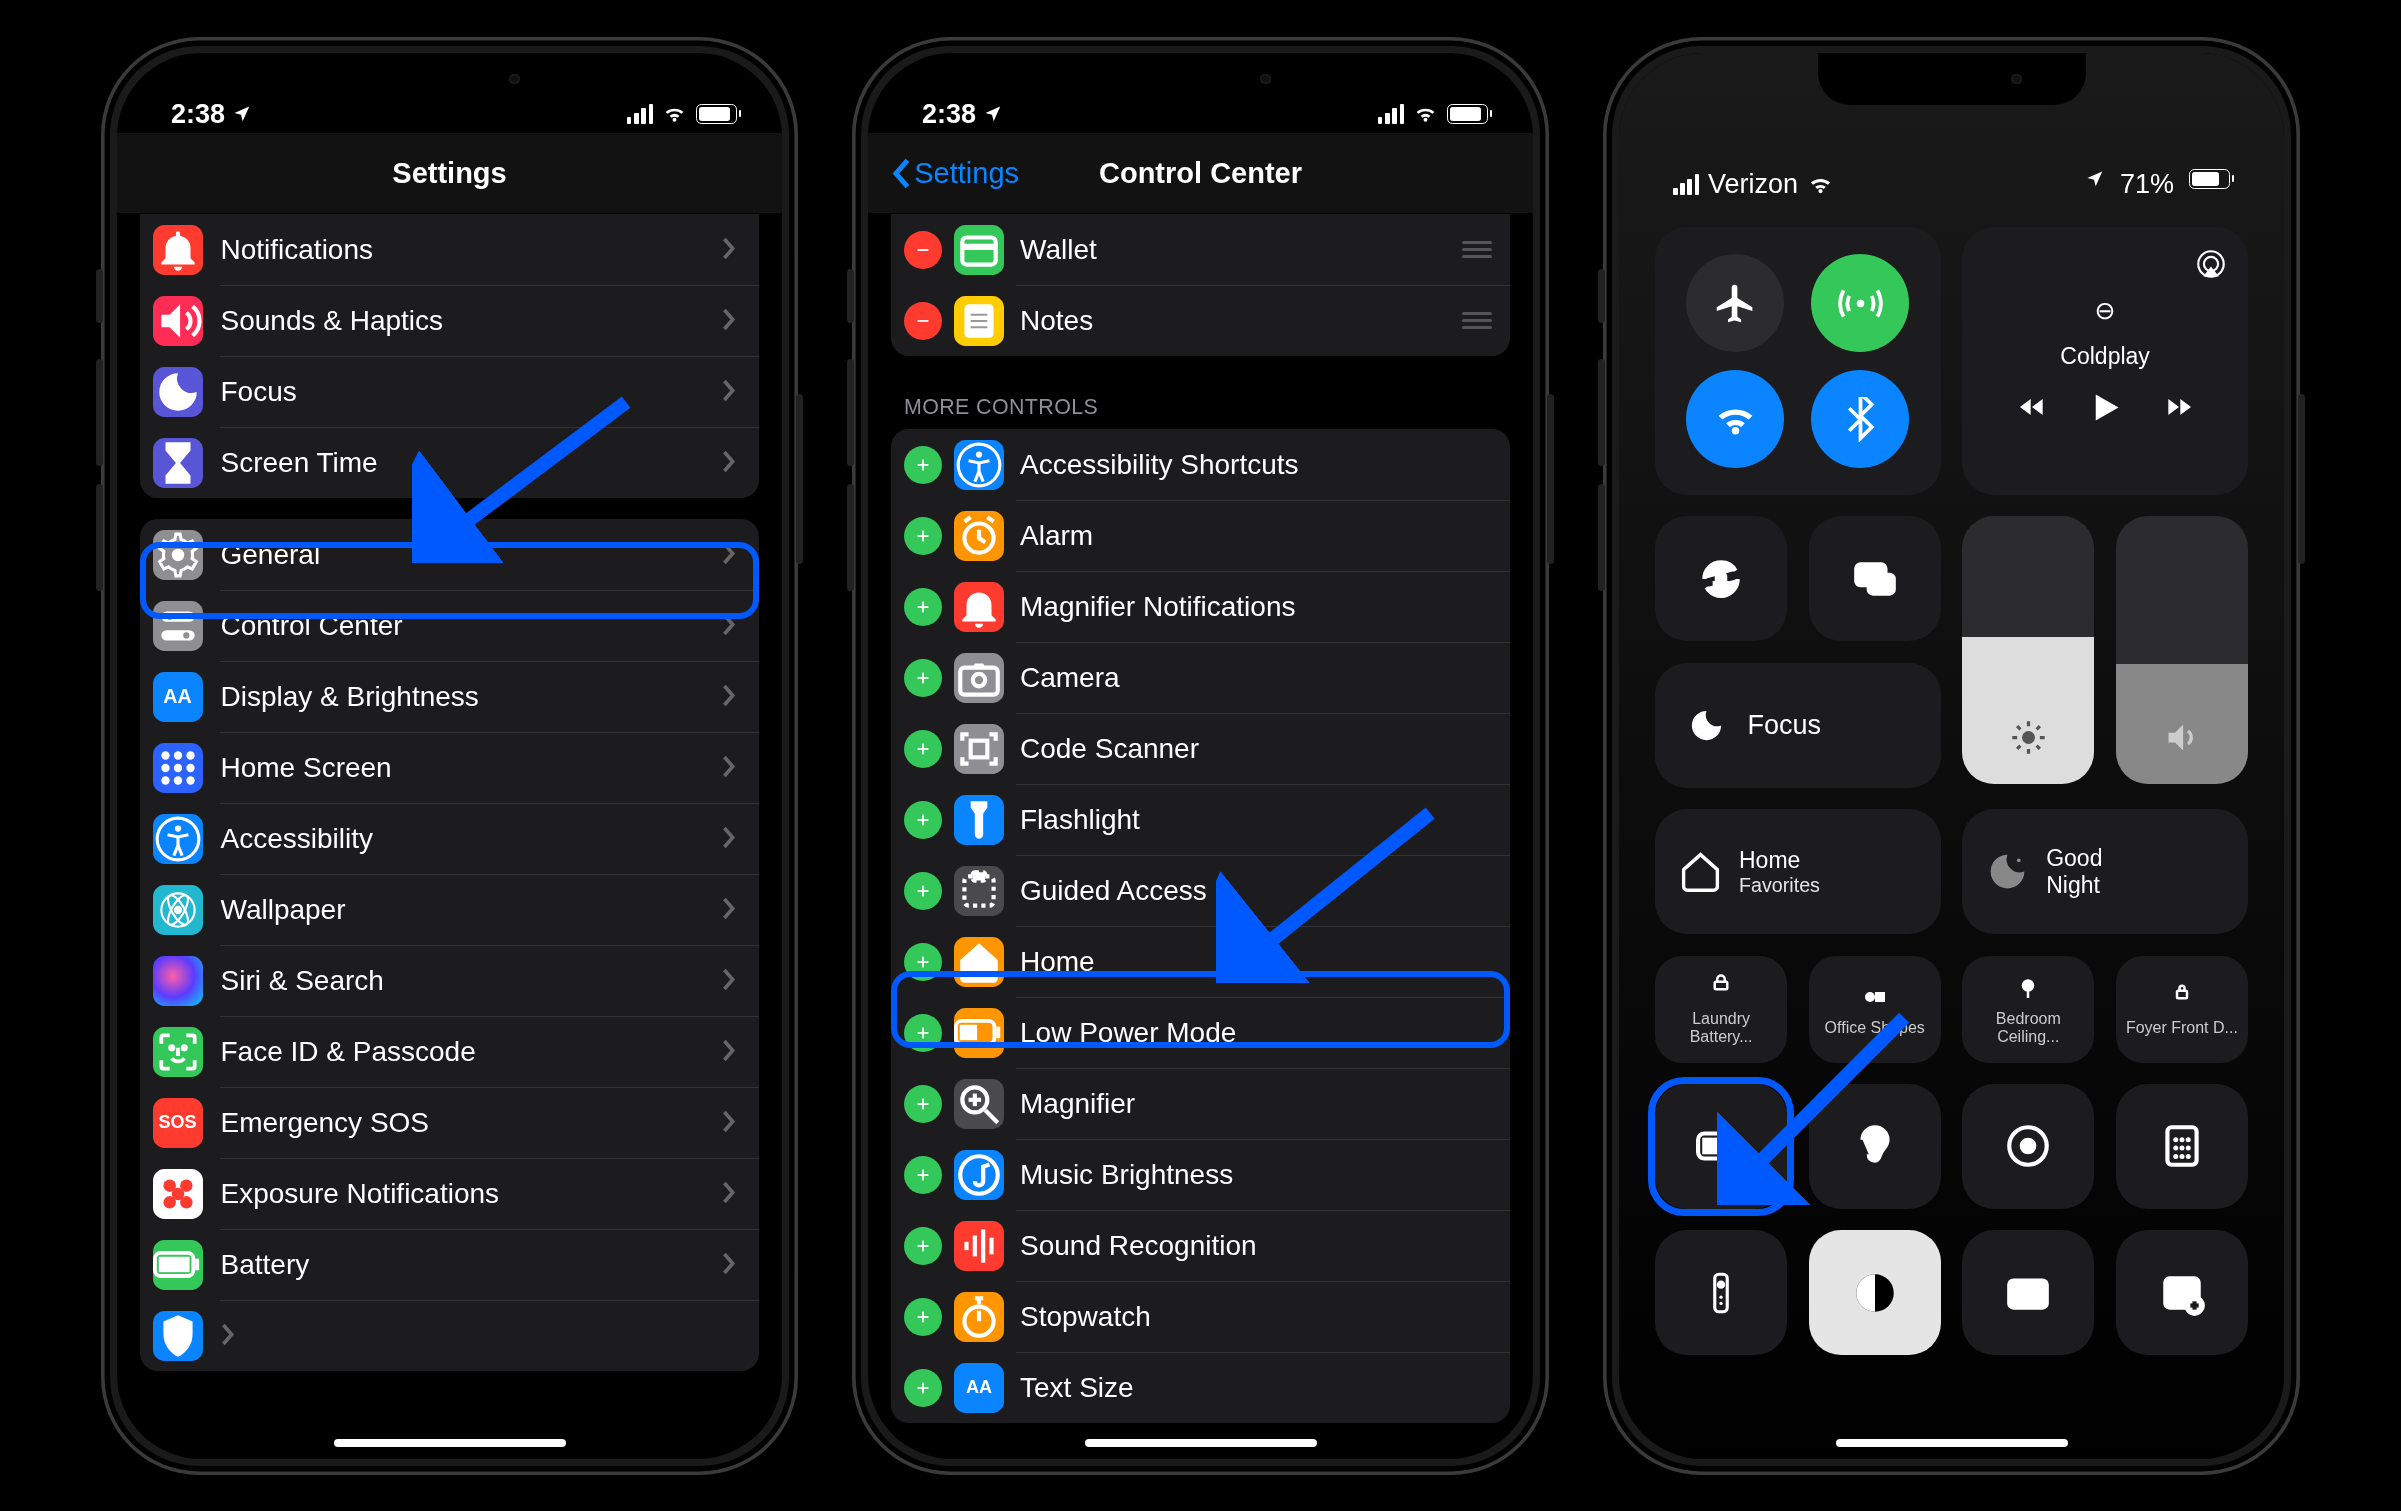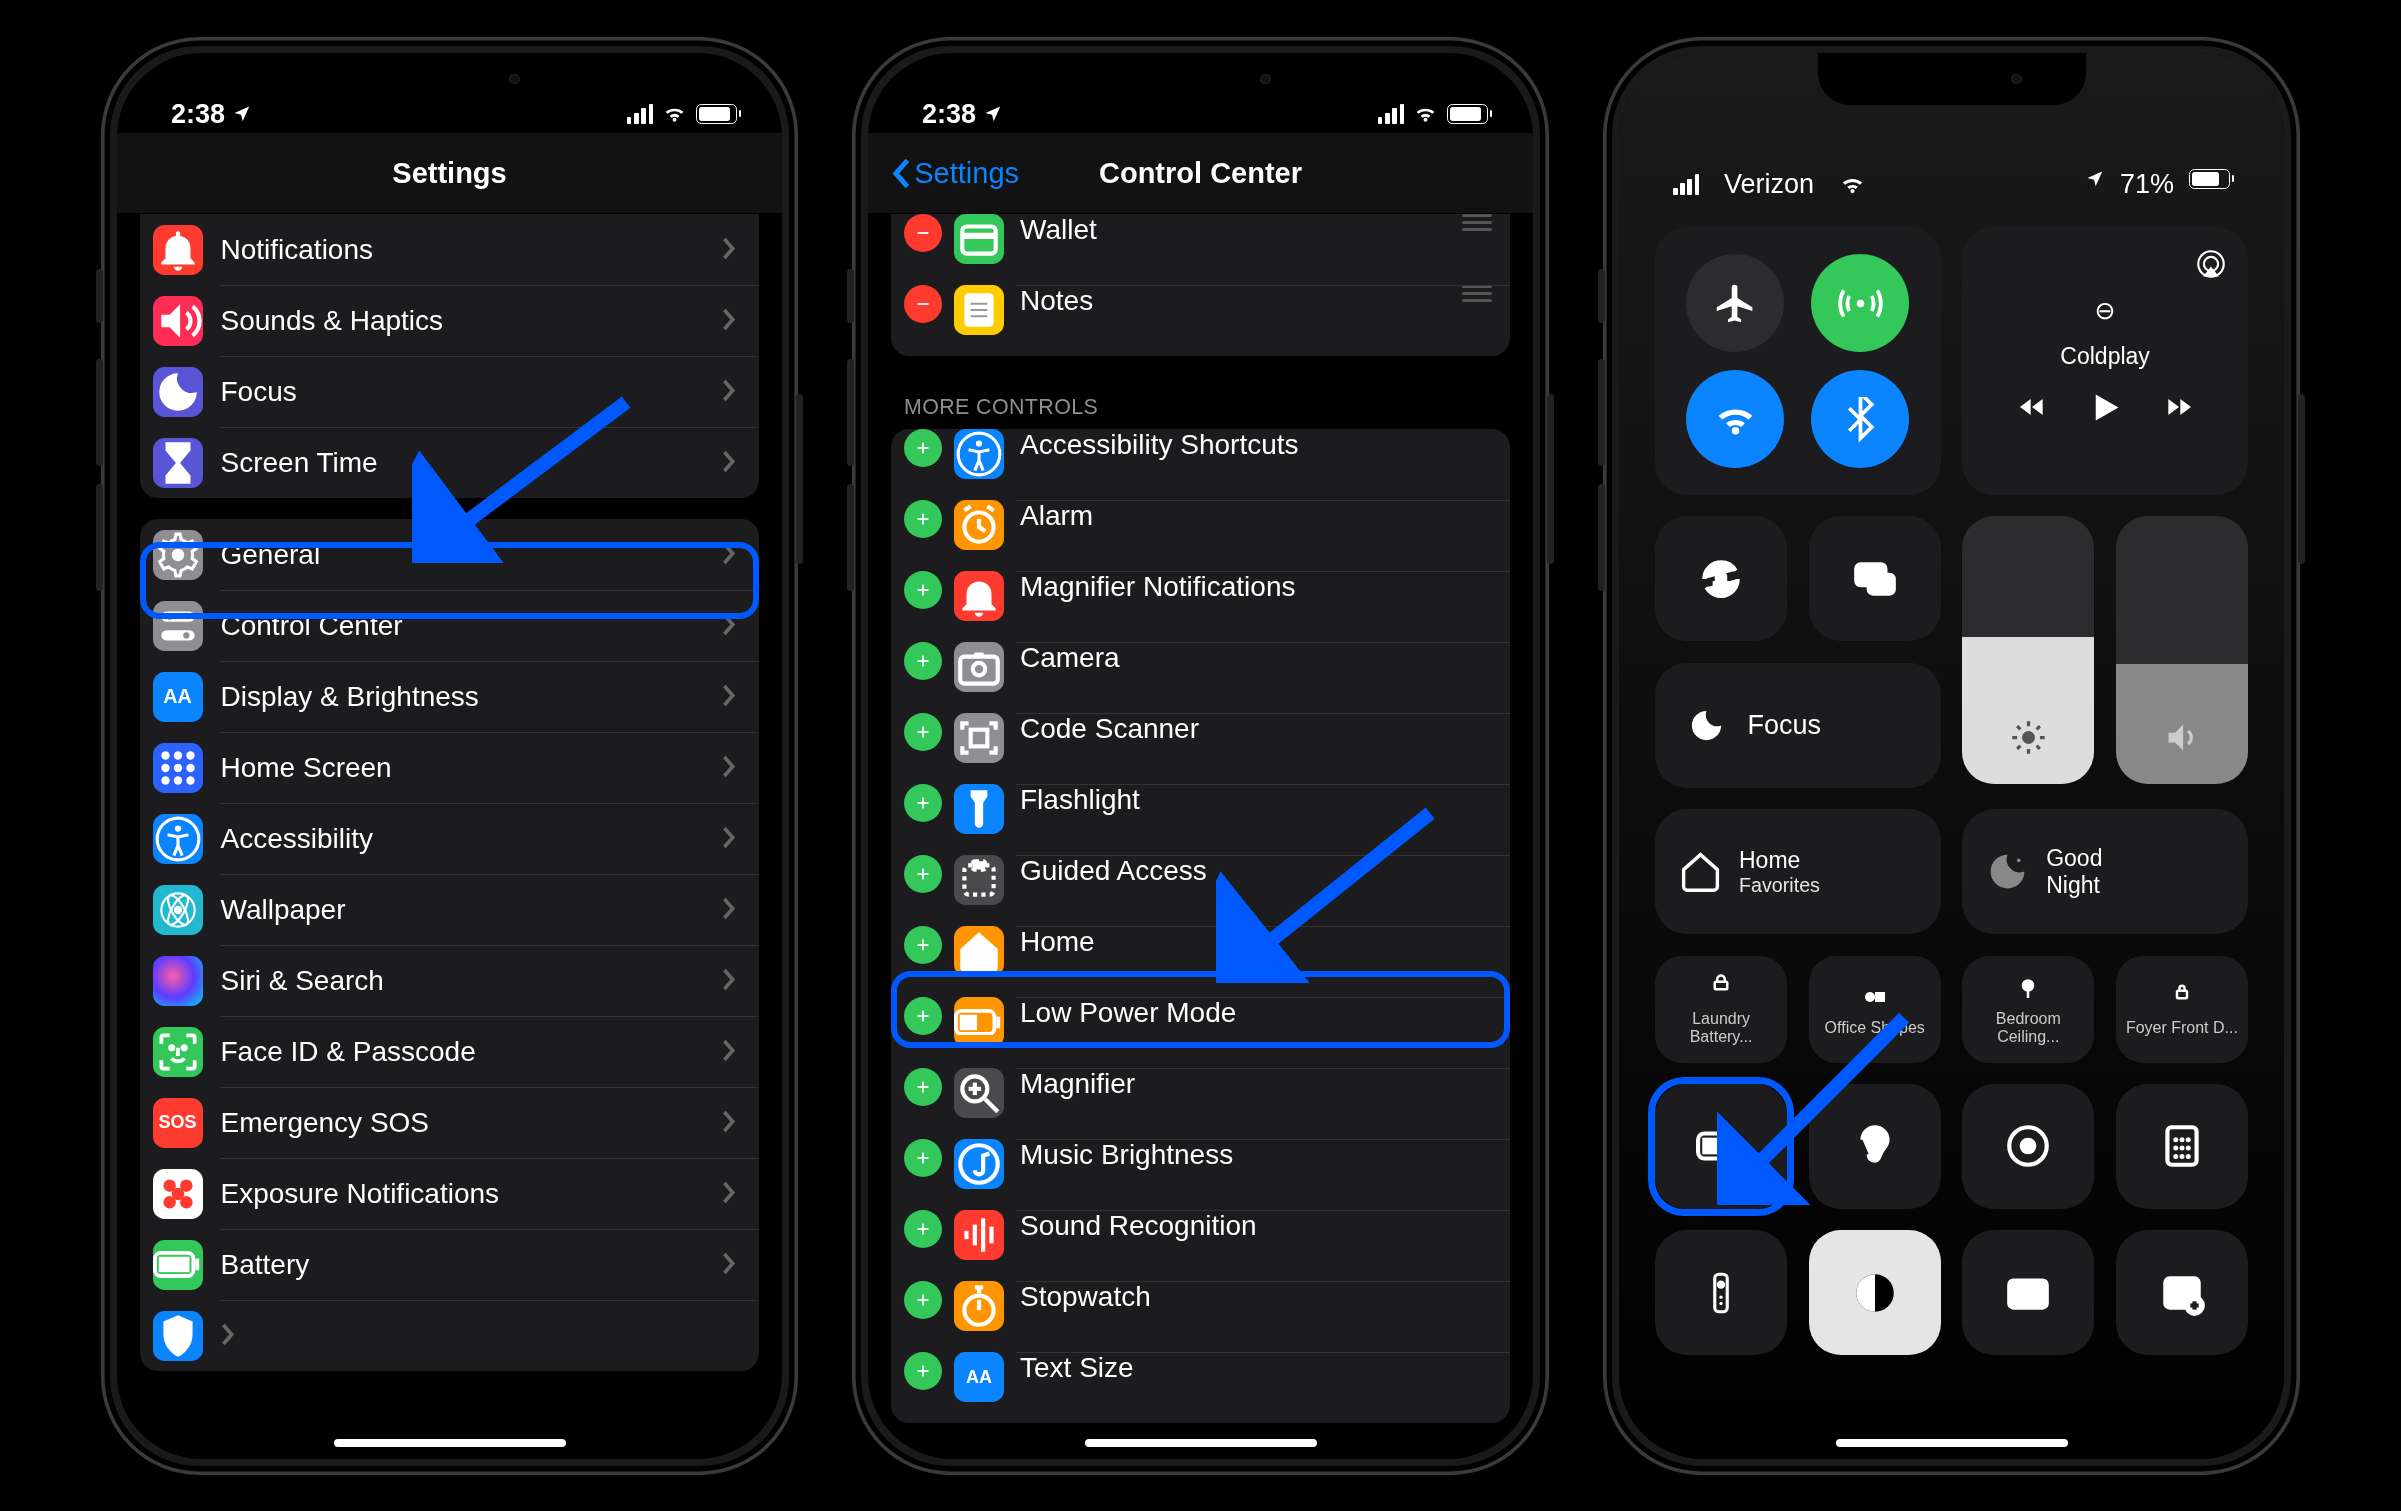--- a/index.html
+++ b/index.html
@@ -131,21 +131,21 @@
   .highlight-box {
     position:absolute;
     border:6.3px solid #0058ff;
     border-radius:19.7px;
     pointer-events:none;
     z-index:300;
   }
 
   
   .cc-row {
-    display:flex; align-items:flex-start; height:71px; padding:0 18px 0 12.5px; position:relative;
+    display:flex; align-items:center; height:71px; padding:0 18px 0 12.5px; position:relative;
   }
   .cc-row + .cc-row::before {
     content:""; position:absolute; top:0; left:125px; right:0; height:0.9px; background:#333;
   }
   .cc-btn {
     width:38px;height:38px;border-radius:50%;
     display:flex;align-items:center;justify-content:center;
     flex-shrink:0; margin-right:12.5px;
   }
   .cc-btn.remove{ background:#ff3b30;}
@@ -172,21 +172,21 @@
   .cc-panel {
     position:absolute; inset:0;
     background: linear-gradient(180deg, #1a1a1a 0%, #000 100%);
     padding: 0 36px 27px 36px;
   }
   .cc-status {
     display:flex; justify-content:space-between; align-items:center;
     padding: 116px 18px 27px 18px;
     font-size:27px;
   }
-  .cc-status-left{ display:flex; align-items:center; gap:25px;}
+  .cc-status-left{ display:flex; align-items:center; gap:9px;}
   .cc-status-right{ display:flex; gap:15px;}
   .cc-grid {
     display:grid;
     grid-template-columns: 1fr 1fr;
     gap:21.4px;
   }
   .tile {
     background:#1c1c1e;
     border-radius:32px;
     position:relative;

